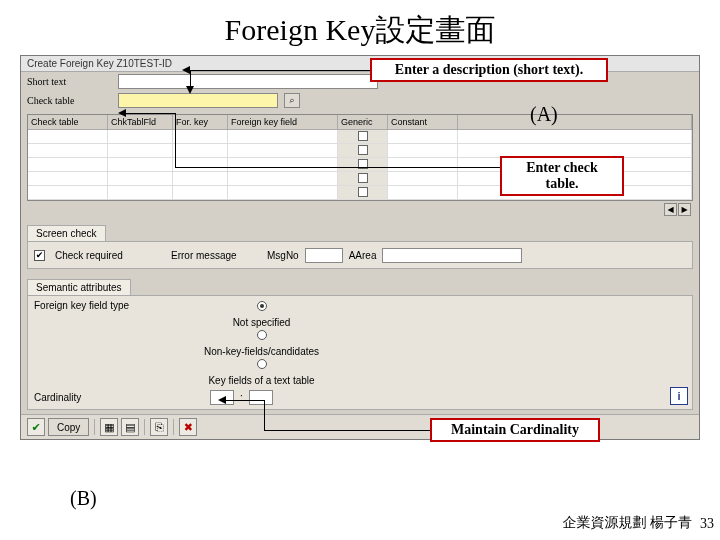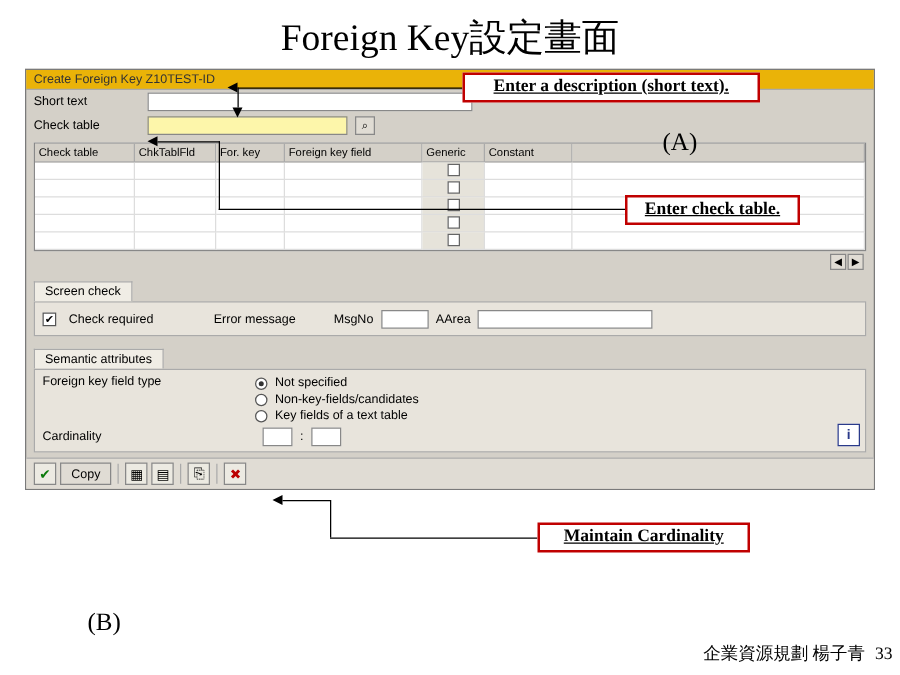--- a/index.html
+++ b/index.html
@@ -19,36 +19,37 @@
   }
   .app-frame {
     margin: 0 20px;
     border: 1px solid #7a7a7a;
     background: #d4d0c8;
     font-family: Arial, sans-serif;
     font-size: 10px;
     position: relative;
   }
   .titlebar {
-    background: #eab308;
+    background: #e5e5e5;
     color: #333;
     padding: 2px 6px;
     font-size: 10px;
     border-bottom: 1px solid #aaa;
   }
   .form-row {
     display: flex;
     align-items: center;
     padding: 2px 6px;
     gap: 6px;
     min-height: 18px;
   }
   .label {
     width: 85px;
     font-size: 10px;
+    font-family: Liberation Serif, serif;
   }
   .input {
     background: #fff;
     border: 1px solid #888;
     height: 15px;
     padding: 0 3px;
     font-size: 10px;
   }
   .input.yellow { background: #fdf6aa; }
   .icon-btn {
@@ -107,42 +108,41 @@
     display:inline-block;
     padding:2px 8px;
     font-size:10px;
   }
   .section-body {
     margin: 0 6px 4px 6px;
     border:1px solid #aaa;
     background:#e8e4dc;
     padding:4px 6px;
   }
-  .radio-row { display:flex; align-items:center; gap:6px; padding:1px 0; }
+  .radio-row { display:flex; align-items:center; gap:6px; padding:1px 0;flex-direction:column; }
   .radio { width:10px; height:10px; border-radius:50%; border:1px solid #555; background:#fff; position:relative;}
   .radio.sel::after { content:""; position:absolute; inset:2px; border-radius:50%; background:#333;}
   .toolbar {
     display:flex; align-items:center; gap:3px;
     padding:3px 6px;
     border-top:1px solid #aaa;
     background:#e0dcd4;
   }
   .tb-btn { width:18px; height:18px; border:1px solid #888; background:#eceae2; display:flex; align-items:center; justify-content:center; font-size:11px;}
   .tb-btn.green { color:#0a7a0a; }
   .tb-btn.red { color:#b00; }
   .sep { width:1px; height:16px; background:#aaa; margin:0 2px;}
 
   .callout {
     position:absolute;
     background:#fff;
     border:2px solid #c00000;
     padding:2px 8px;
     font-family:"Times New Roman", serif;
     font-weight:bold;
-    text-decoration: underline;
     font-size:14px;
     text-align:center;
     z-index:10;
   }
   .marker {
     position:absolute;
     font-family:"Times New Roman", serif;
     font-size:20px;
     z-index:11;
   }
@@ -313,21 +313,21 @@
 </div>
 
 <div class="callout" style="left:370px; top:58px; width:238px;">Enter a description (short text).</div>
 <div class="leader h" style="left:190px; top:70px; width:180px;"></div>
 <div class="arrowhead left" style="left:182px; top:66px;"></div>
 <div class="leader v" style="left:190px; top:70px; height:16px;"></div>
 <div class="arrowhead down" style="left:186px; top:86px;"></div>
 
 <div class="marker" style="left:530px; top:103px;">(A)</div>
 
-<div class="callout" style="left:500px; top:156px; width:140px;">Enter check table.</div>
+<div class="callout" style="left:500px; top:156px; width:124px;">Enter check table.</div>
 <div class="leader h" style="left:175px; top:167px; width:325px;"></div>
 <div class="leader v" style="left:175px; top:113px; height:55px;"></div>
 <div class="arrowhead left" style="left:118px; top:109px;"></div>
 <div class="leader h" style="left:126px; top:113px; width:50px;"></div>
 
 <div class="callout" style="left:430px; top:418px; width:170px;">Maintain Cardinality</div>
 <div class="leader h" style="left:264px; top:430px; width:166px;"></div>
 <div class="leader v" style="left:264px; top:400px; height:30px;"></div>
 <div class="arrowhead left" style="left:218px; top:396px;"></div>
 <div class="leader h" style="left:226px; top:400px; width:38px;"></div>

